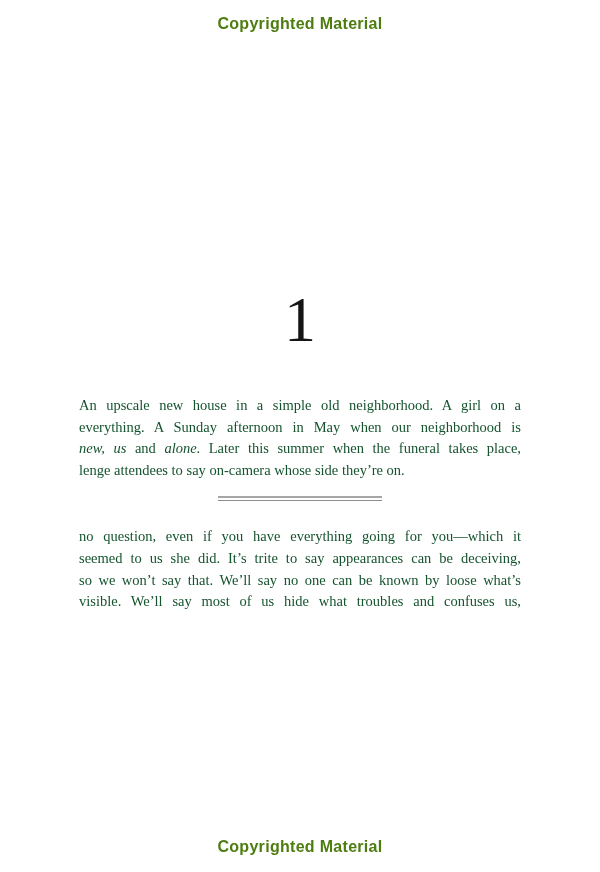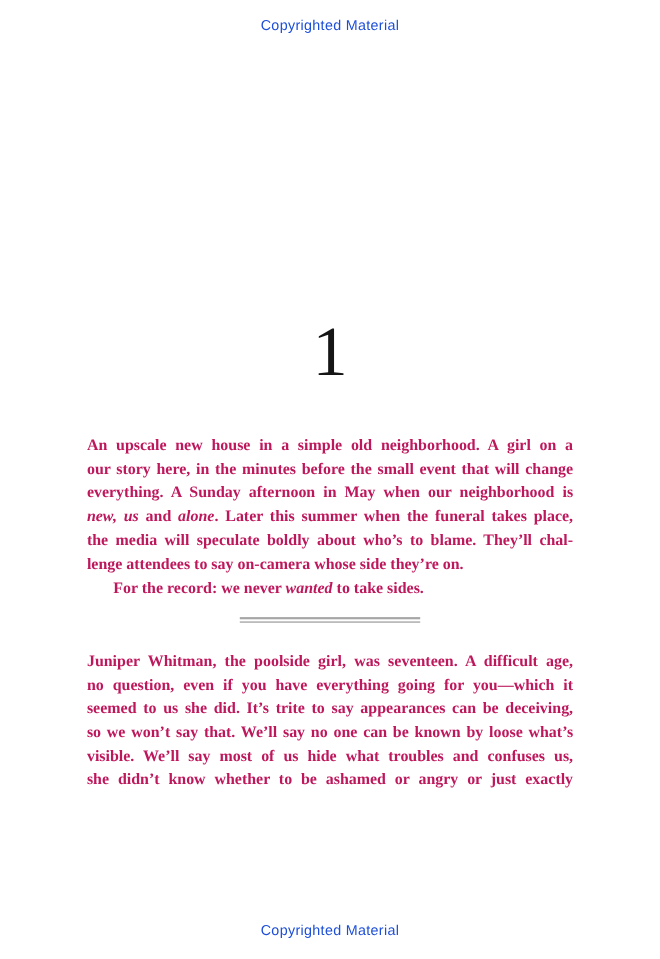--- a/index.html
+++ b/index.html
@@ -12,42 +12,41 @@
   }
   .page {
     position: absolute; left: 0; top: 0;
     width: 600px; height: 872px;
     background: #ffffff;
   }
   .copyright-notice {
     position: absolute; left: 0; width: 600px;
     text-align: center;
     font-family: "Liberation Sans", sans-serif;
-    font-weight: 400;
-    font-size: 13px;
-    color: #1d4ed8;
+    font-weight: 700;
+    font-size: 16px;
+    color: #4d7c0f;
     letter-spacing: 0.3px;
   }
   .copyright-notice.top { top: 15px; }
   .copyright-notice.bottom { top: 838px; }
   .chapter-number {
     position: absolute; top: 288px; left: 0;
     width: 600px;
     text-align: center;
     font-size: 64px;
     line-height: 64px;
     font-weight: 400;
     color: #151515;
   }
   .content {
     position: absolute; left: 79px; top: 395px;
     width: 442px;
     font-size: 14.5px;
-    color: #be185d;
-    font-weight: bold;
+    color: #14532d;
   }
   .line {
     height: 21.6px;
     line-height: 21.6px;
     text-align: justify;
     text-align-last: justify;
   }
   .line.left-last { text-align-last: left; }
   .line.indent { text-indent: 24px; }
   .line i { font-style: italic; }
@@ -64,39 +63,34 @@
 <div class="page">
 
   <div class="copyright-notice top">Copyrighted Material</div>
 
   <div class="chapter-number">1</div>
 
   <div class="content">
 
     <div>
         <div class="line"><span>An upscale new house in a simple old neighborhood. A girl on a</span></div>
-        <div class="line"><span>our story here, in the minutes before the small event that will change</span></div>
         <div class="line"><span>everything. A Sunday afternoon in May when our neighborhood is</span></div>
         <div class="line"><i>new, us</i><span> and </span><i>alone</i><span>. Later this summer when the funeral takes place,</span></div>
-        <div class="line"><span>the media will speculate boldly about who’s to blame. They’ll chal-</span></div>
         <div class="line left-last"><span>lenge attendees to say on-camera whose side they’re on.</span></div>
-        <div class="line left-last indent"><span>For the record: we never </span><i>wanted</i><span> to take sides.</span></div>
       </div>
 
     <div class="section-divider">
       <div class="rule-top"></div>
       <div class="rule-bottom"></div>
     </div>
 
     <div>
-        <div class="line"><span>Juniper Whitman, the poolside girl, was seventeen. A difficult age,</span></div>
         <div class="line"><span>no question, even if you have everything going for you—which it</span></div>
         <div class="line"><span>seemed to us she did. It’s trite to say appearances can be deceiving,</span></div>
         <div class="line"><span>so we won’t say that. We’ll say no one can be known by loose what’s</span></div>
         <div class="line"><span>visible. We’ll say most of us hide what troubles and confuses us,</span></div>
-        <div class="line"><span>she didn’t know whether to be ashamed or angry or just exactly</span></div>
       </div>
 
   </div>
 
   <div class="copyright-notice bottom">Copyrighted Material</div>
 
 </div>
 
 </body></html>

